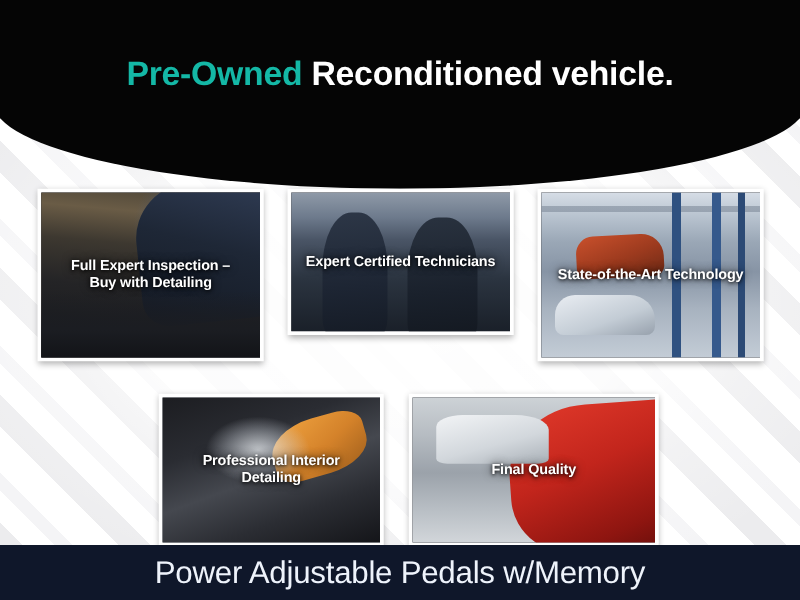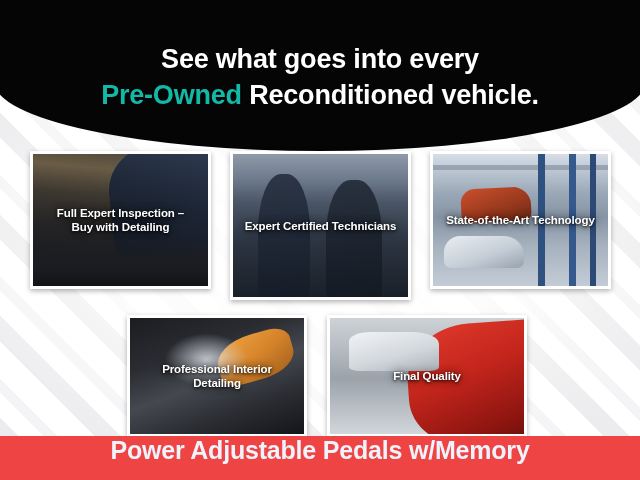--- a/index.html
+++ b/index.html
@@ -99,21 +99,21 @@
     font-size: 11.5px;
     font-weight: bold;
     line-height: 1.25;
     text-shadow: 0 1px 3px rgba(0,0,0,0.95), 0 0 8px rgba(0,0,0,0.8);
     z-index: 2;
     letter-spacing: -0.1px;
   }
 
   
   #card-inspection { left: 30px;  top: 151px; width: 181px; height: 138px; }
-  #card-technicians{ left: 230px; top: 151px; width: 181px; height: 149px; }
+  #card-technicians{ left: 230px; top: 151px; width: 181px; height: 117px; }
   #card-technology { left: 430px; top: 151px; width: 181px; height: 138px; }
   #card-detailing  { left: 127px; top: 315px; width: 180px; height: 122px; }
   #card-quality    { left: 327px; top: 315px; width: 200px; height: 122px; }
 
   
   .ph-inspection {
     background:
       radial-gradient(ellipse 40% 55% at 70% 22%, rgba(80,92,116,0.95) 0%, rgba(40,48,64,0) 70%),
       linear-gradient(185deg, #4a4336 0%, #6a5c46 16%, #3d3830 34%, #242426 58%, #16171b 100%),
       linear-gradient(90deg, #3b342a 0%, #5d5240 28%, #2b2d33 55%, #1e2026 100%);
@@ -231,45 +231,43 @@
     border-radius: 24% 30% 10% 10%;
   }
 
   
   .banner {
     position: absolute;
     left: 0;
     right: 0;
     bottom: 0;
     height: 44px;
-    background: #ef4444;
+    background: #0f172a;
     display: flex;
-    align-items: flex-start;
+    align-items: center;
     justify-content: center;
     z-index: 6;
-    font-weight: bold;
   }
   .banner-text {
     color: #eef3fb;
     font-size: 25px;
     letter-spacing: -0.2px;
     white-space: nowrap;
   }
 </style>
 </head>
 <body>
 
 <div id="stage">
 
   <div class="stripes"></div>
   <div class="stripes-veil"></div>
 
   <div class="header">
     <div class="headline">
-      <span>See what goes into every</span>
       <span class="line2">
         <span class="accent">Pre-Owned</span><span> Reconditioned vehicle.</span>
       </span>
     </div>
   </div>
 
   <div class="card" id="card-inspection">
     <div class="card-inner">
       <div class="card-photo ph-inspection"></div>
       <div class="card-label">

